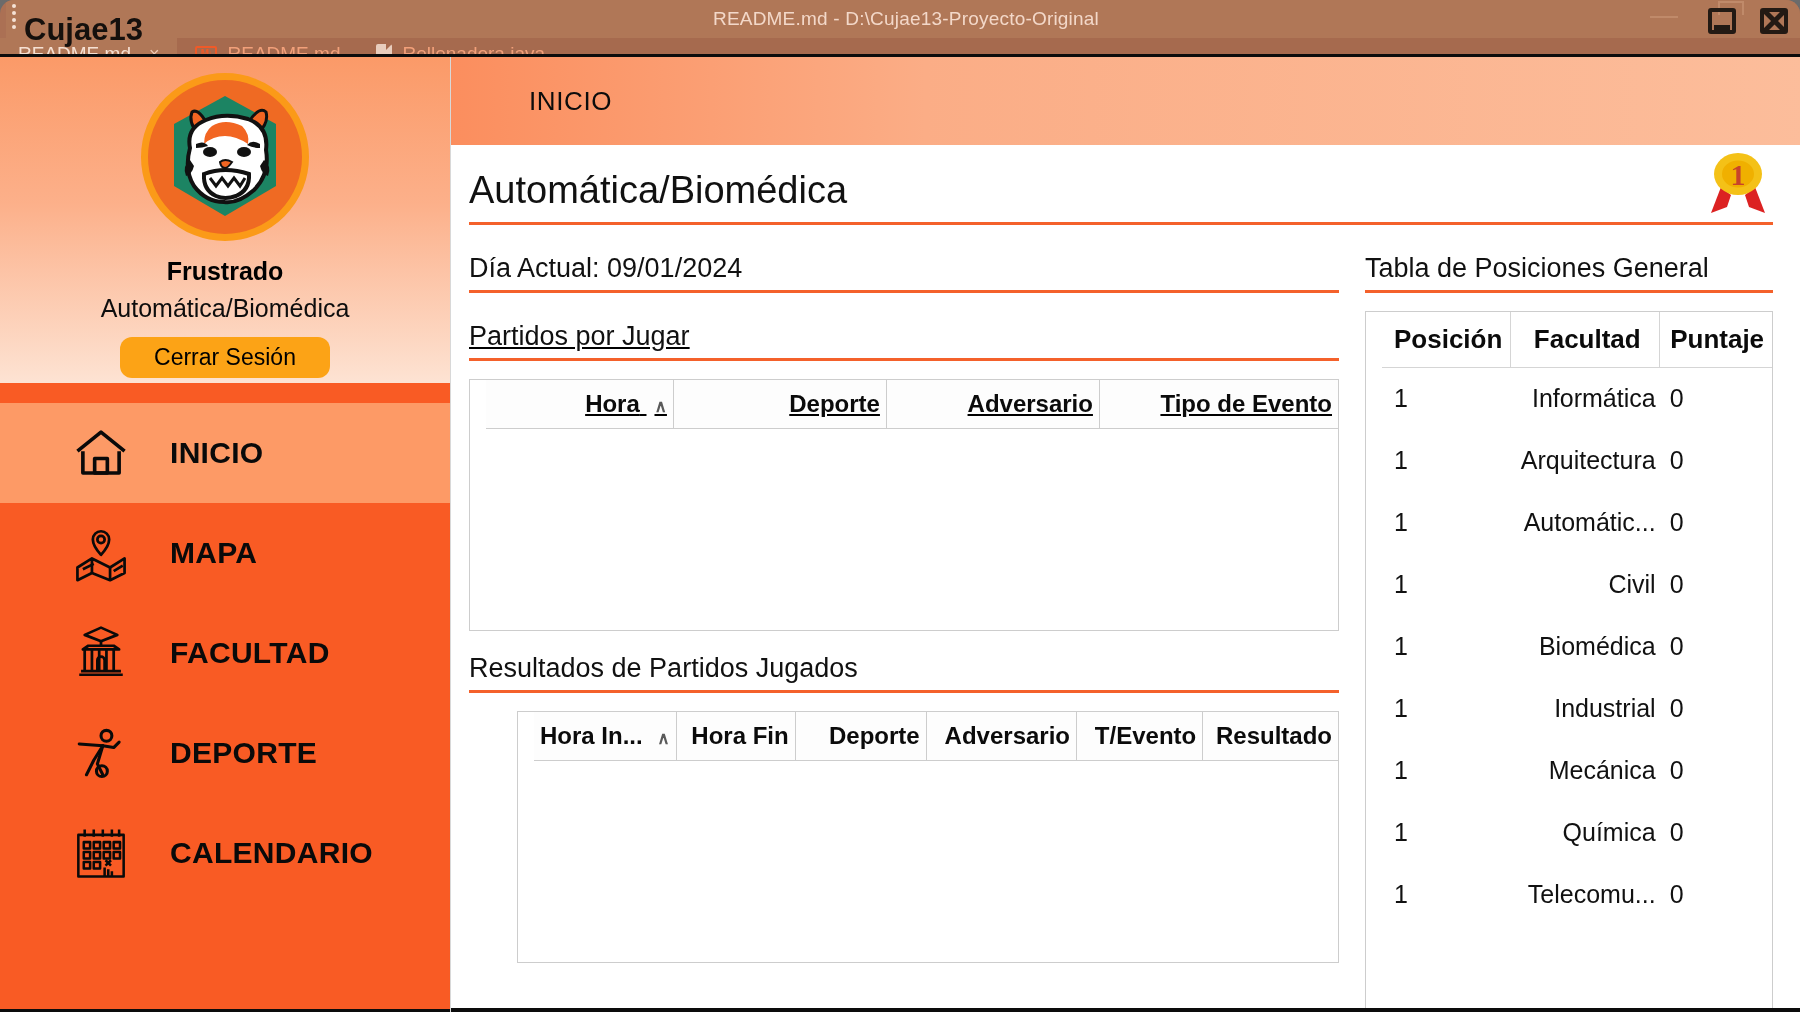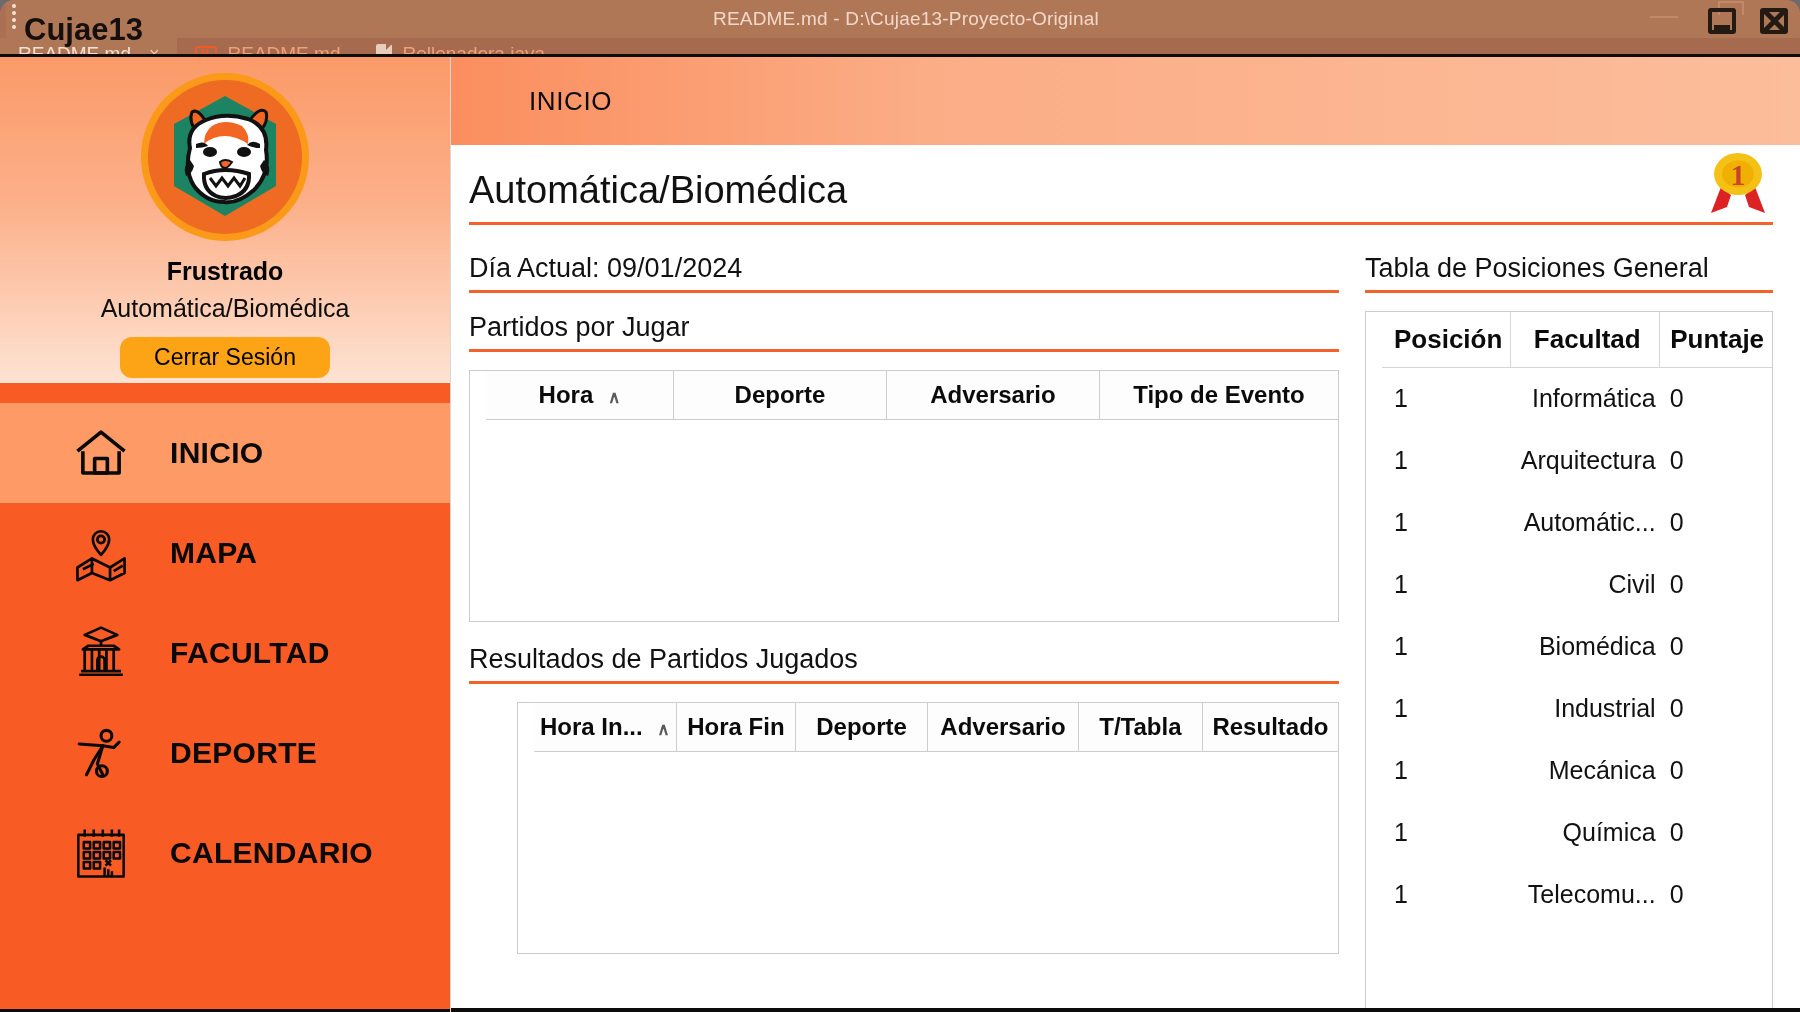--- a/index.html
+++ b/index.html
@@ -201,21 +201,21 @@
     width: 100%; border: 1px solid #cdcdcd; background: #fff;
     border-collapse: collapse;
   }
   .data-table thead th {
     font-size: 24px; font-weight: bold; color: #0b0b0b;
     padding: 10px 6px; border-right: 1px solid #cdcdcd;
     border-bottom: 1px solid #cdcdcd;
     background: #fdfdfd;
     white-space: nowrap;
     position: relative;
-    text-align: center;
+    text-align: right;
   }
   .data-table thead th:last-child { border-right: none; }
   .sort-caret { font-size: 17px; color: #5a5a5a; margin-left: 8px; }
 
   #tbl-por-jugar-wrap { height: 252px; }
   #tbl-resultados-wrap { height: 252px; margin-left: 48px; }
   .table-frame {
     border: 1px solid #cdcdcd; background: #fff;
     display: flex; flex-direction: column; overflow: hidden; padding-left: 16px;
   }
@@ -430,21 +430,21 @@
 
         <div id="columns">
 
           <div id="left-col">
 
             <div>
               <div class="section-label">Día Actual: 09/01/2024</div>
               <div class="section-rule"></div>
             </div>
 
-            <div style="margin-top:1px;">
+            <div style="margin-top:10px;text-decoration:underline;">
               <div class="section-label">Partidos por Jugar</div>
               <div class="section-rule"></div>
               <div class="table-frame" id="tbl-por-jugar-wrap">
                 <table class="data-table">
                   <thead>
                     <tr>
                       <th style="width:22%">
                         <span>Hora</span>
                         <span class="sort-caret">∧</span>
                       </th>
@@ -465,21 +465,21 @@
                 <table class="data-table">
                   <thead>
                     <tr>
                       <th style="width:16%">
                         <span>Hora In...</span>
                         <span class="sort-caret">∧</span>
                       </th>
                       <th style="width:15%">Hora Fin</th>
                       <th style="width:17%">Deporte</th>
                       <th style="width:19%">Adversario</th>
-                      <th style="width:16%">T/Tabla</th>
+                      <th style="width:16%">T/Evento</th>
                       <th style="width:17%">Resultado</th>
                     </tr>
                   </thead>
                 </table>
                 <div class="table-body-empty"></div>
               </div>
             </div>
 
           </div>
 

